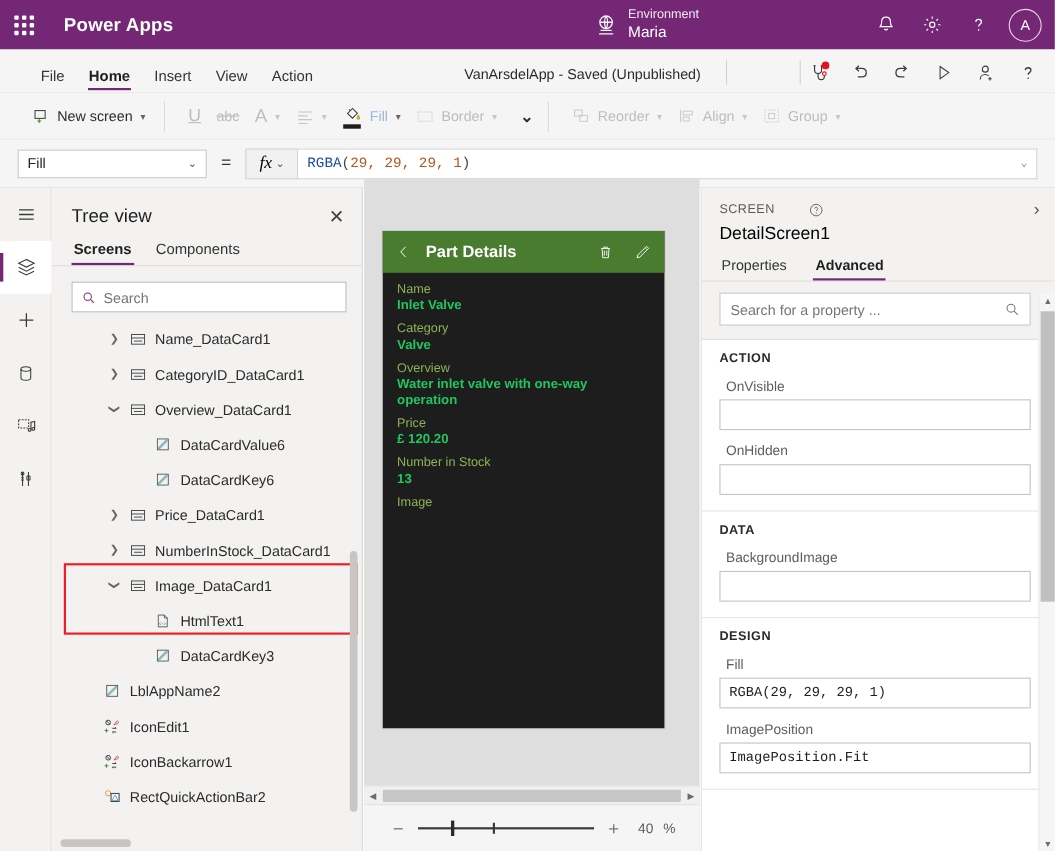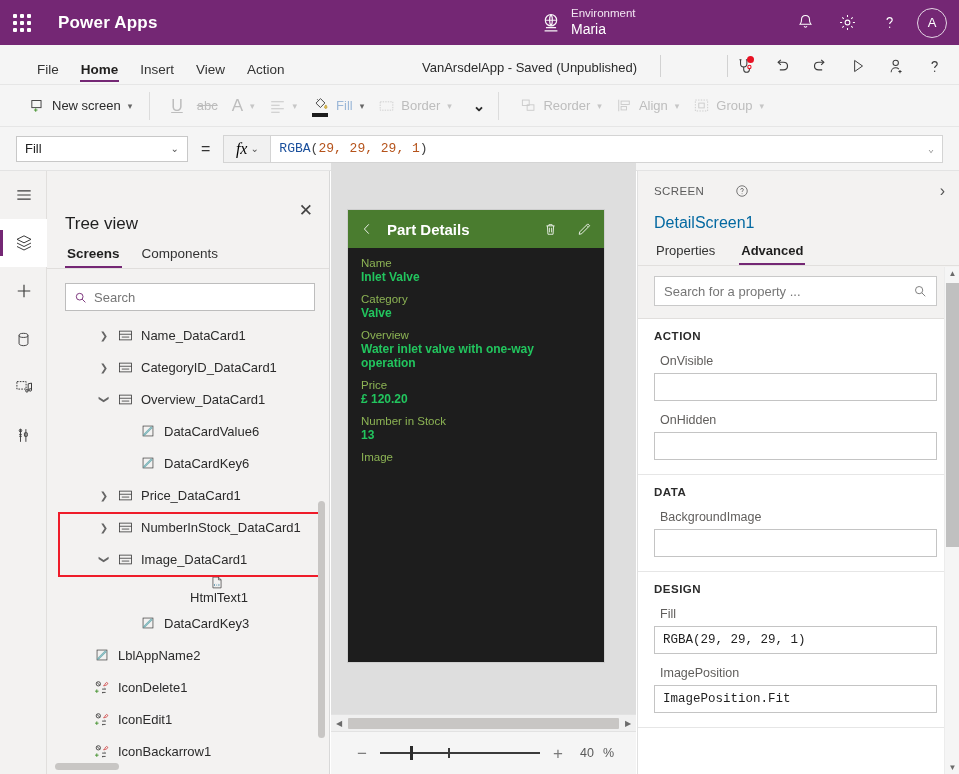--- a/index.html
+++ b/index.html
@@ -117,21 +117,21 @@
     content:""; position:absolute; left:0; top:11px; width:3px; height:26px; background:#742774;
   }
 
   
   #treepanel {
     position:absolute; left:47px; top:171px; width:283px; height:603px;
     background:#f3f2f1; border-right:1px solid #d8d8d8;
     overflow: hidden;
   }
   #tree-head { display:flex; align-items:center; justify-content:space-between; padding: 16px 16px 0 18px; }
-  #tree-title { font-size: 17px; color:#1f1f1f;margin-top:27px; }
+  #tree-title { font-size: 17px; color:#1f1f1f; }
   #tree-close { font-size: 17px; color:#444; cursor:pointer; line-height:1; }
   #tree-tabs { display:flex; padding: 0 18px; margin-top: 12px; border-bottom:1px solid #e0dedc; }
   .tree-tab { font-size:13.5px; color:#333; padding: 0 2px 7px 2px; margin-right: 18px; cursor:pointer; position:relative;}
   .tree-tab.active { font-weight:bold; color:#1f1f1f; }
   .tree-tab.active::after { content:""; position:absolute; left:0; right:0; bottom:0; height:2.5px; background:#742774; }
   #tree-search {
     margin: 14px 14px 0 18px; height: 28px; background:#fff; border:1px solid #bdbdbd;
     display:flex; align-items:center; padding: 0 8px; gap:7px; cursor:text;
   }
   #tree-search .ph { font-size:13px; color:#767676; }
@@ -196,21 +196,21 @@
   
   #rightpanel {
     position:absolute; left:637px; top:171px; width:322px; height:603px;
     background:#ffffff; border-left:1px solid #e1e1e1; overflow:hidden;
   }
   #rp-head { background:#f3f2f1; padding: 12px 14px 0 16px; }
   #rp-row1 { display:flex; align-items:center;gap:24px; }
   #rp-kind { font-size: 11.5px; color:#5c5c5c; letter-spacing:.4px; }
   #rp-help { margin-left: 7px; cursor:pointer; display:flex; align-items:center;}
   #rp-collapse { margin-left:auto; font-size: 16px; color:#555; cursor:pointer; line-height:1; }
-  #rp-name { font-size: 16px; color:#0369a1; margin-top: 15px; }
+  #rp-name { font-size: 16px; color:#000000; margin-top: 5px; }
   #rp-tabs { display:flex; margin-top: 11px; }
   .rp-tab { font-size: 13px; color:#333; padding: 0 2px 7px 2px; margin-right: 22px; cursor:pointer; position:relative; }
   .rp-tab.active { font-weight:bold; color:#1f1f1f; }
   .rp-tab.active::after { content:""; position:absolute; left:0; right:0; bottom:0; height:2.5px; background:#742774; }
   #rp-searchwrap { background:#f3f2f1; border-top:1px solid #e1dfdd; border-bottom:1px solid #e1dfdd; padding: 10px 22px 12px 16px; }
   #rp-search {
     height: 30px; background:#fff; border:1px solid #c9c9c9; display:flex; align-items:center;
     justify-content:space-between; padding: 0 9px; cursor:text;
   }
   #rp-search .ph { font-size:13px; color:#767676; }
@@ -577,21 +577,21 @@
       <div class="tnode" style="padding-left: 47px;">
         <span class="tw" style="transform: rotate(90deg);">❯</span>
         <span class="tic">
           <svg width="15" height="13" viewBox="0 0 24 20" fill="none" stroke="#3b3b3b" stroke-width="1.3">
             <rect x="2.5" y="3" width="19" height="14"></rect>
             <path d="M2.5 8h19M6 12.5h12"></path>
           </svg>
         </span>
         <span class="tlabel">Image_DataCard1</span>
       </div>
-      <div class="tnode" style="padding-left: 70px; flex-direction: column;">
+      <div class="tnode" style="padding-left: 70px;">
         <span class="tw"></span>
         <span class="tic">
           <svg width="14" height="15" viewBox="0 0 24 24" fill="none" stroke="#3b3b3b" stroke-width="1.2">
             <path d="M5 2.8h9.5L19 7.4v13.8H5z"></path>
             <path d="M14.5 2.8v4.6H19"></path>
             <path d="M8.6 14.4 7 16.3l1.6 1.9M14.4 14.4l1.6 1.9-1.6 1.9" stroke="#3a7f9c"></path>
             <circle cx="11.5" cy="16.4" r=".9" fill="#3a7f9c" stroke="none"></circle>
           </svg>
         </span>
         <span class="tlabel">HtmlText1</span>
@@ -608,33 +608,20 @@
       </div>
       <div class="tnode" style="padding-left: 24px;">
         <span class="tw"></span>
         <span class="tic">
           <svg width="14" height="14" viewBox="0 0 24 24" fill="none" stroke="#3b3b3b" stroke-width="1.2">
             <rect x="3.5" y="3.5" width="17" height="17"></rect>
             <path d="M17.5 4.5 5 17l-.6 2.6 2.6-.6L19.5 6.5z" fill="#8fc3c7" stroke="#5a9aa0" stroke-width="1"></path>
           </svg>
         </span>
         <span class="tlabel">LblAppName2</span>
-      </div>
-      <div class="tnode" style="padding-left: 24px;">
-        <span class="tw"></span>
-        <span class="tic">
-          <svg width="16" height="15" viewBox="0 0 24 22" fill="none" stroke-width="1.3">
-            <circle cx="6.5" cy="5.5" r="3.2" stroke="#3b3b3b"></circle>
-            <path d="M4.3 3.3 8.7 7.7" stroke="#3b3b3b"></path>
-            <path d="M14.4 8.6c1.6-1.8 2.6-3 3.2-4.3.9-1.7 3.6-.6 2.9 1.3-.5 1.4-3 2.2-6.1 3z" stroke="#d14b4b" fill="none"></path>
-            <path d="M4.2 13.8v5.4M1.5 16.5h5.4" stroke="#3f8f29"></path>
-            <path d="M12.2 13.4h5.2l-1.4-1.3M17.4 18.4h-5.2l1.4 1.3" stroke="#3b3b3b"></path>
-          </svg>
-        </span>
-        <span class="tlabel">IconDelete1</span>
       </div>
       <div class="tnode" style="padding-left: 24px;">
         <span class="tw"></span>
         <span class="tic">
           <svg width="16" height="15" viewBox="0 0 24 22" fill="none" stroke-width="1.3">
             <circle cx="6.5" cy="5.5" r="3.2" stroke="#3b3b3b"></circle>
             <path d="M4.3 3.3 8.7 7.7" stroke="#3b3b3b"></path>
             <path d="M14.4 8.6c1.6-1.8 2.6-3 3.2-4.3.9-1.7 3.6-.6 2.9 1.3-.5 1.4-3 2.2-6.1 3z" stroke="#d14b4b" fill="none"></path>
             <path d="M4.2 13.8v5.4M1.5 16.5h5.4" stroke="#3f8f29"></path>
             <path d="M12.2 13.4h5.2l-1.4-1.3M17.4 18.4h-5.2l1.4 1.3" stroke="#3b3b3b"></path>

